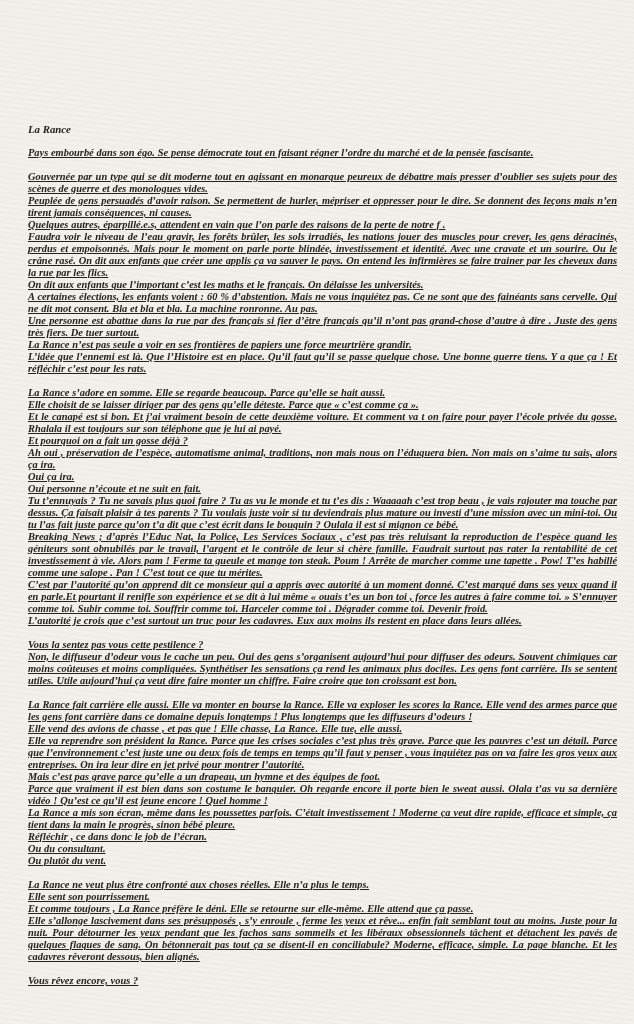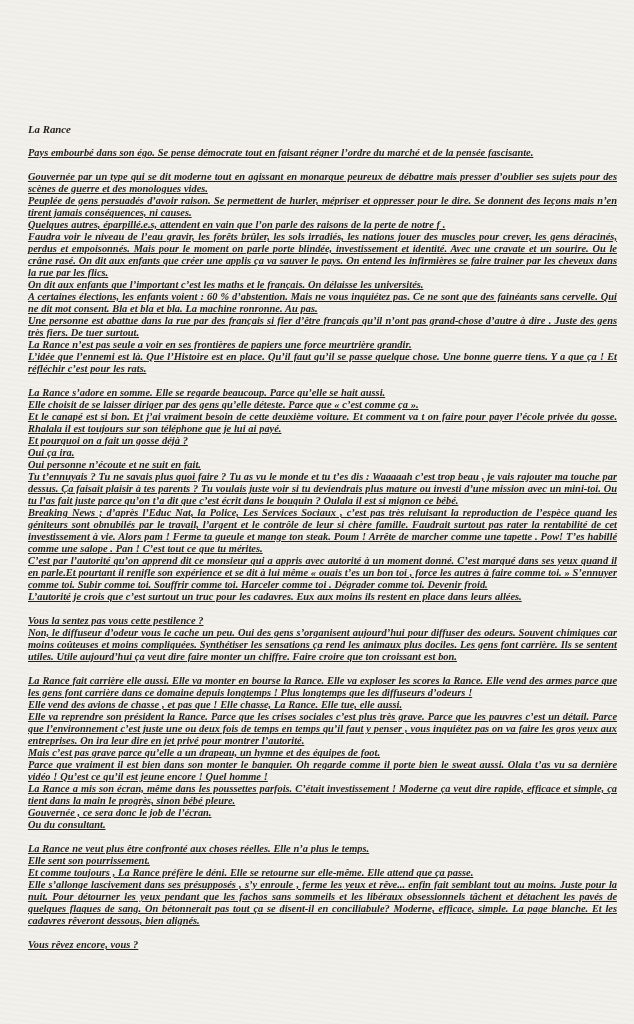--- a/index.html
+++ b/index.html
@@ -65,40 +65,42 @@
         <p class="line">A certaines élections, les enfants voient : 60 % d’abstention. Mais ne vous inquiétez pas. Ce ne sont que des fainéants sans cervelle. Qui ne dit mot consent. Bla et bla et bla. La machine ronronne. Au pas.</p>
         <p class="line">Une personne est abattue dans la rue par des français si fier d’être français qu’il n’ont pas grand-chose d’autre à dire . Juste des gens très fiers. De tuer surtout.</p>
         <p class="line">La Rance n’est pas seule a voir en ses frontières de papiers une force meurtrière grandir.</p>
         <p class="line">L’idée que l’ennemi est là. Que l’Histoire est en place. Qu’il faut qu’il se passe quelque chose. Une bonne guerre tiens. Y a que ça ! Et réfléchir c’est pour les rats.</p>
       </div>
       <div class="block">
         <p class="line">La Rance s’adore en somme. Elle se regarde beaucoup. Parce qu’elle se hait aussi.</p>
         <p class="line">Elle choisit de se laisser diriger par des gens qu’elle déteste. Parce que « c’est comme ça ».</p>
         <p class="line">Et le canapé est si bon. Et j’ai vraiment besoin de cette deuxième voiture. Et comment va t on faire pour payer l’école privée du gosse. Rhalala il est toujours sur son téléphone que je lui ai payé.</p>
         <p class="line"> Et pourquoi on a fait un gosse déjà ?</p>
+        <p class="line">Ah oui , préservation de l’espèce, automatisme animal, traditions, non mais nous on l’éduquera bien. Non mais on s’aime tu sais, alors ça ira.</p>
         <p class="line">Oui ça ira.</p>
         <p class="line">Oui personne n’écoute et ne suit en fait.</p>
         <p class="line">Tu t’ennuyais ? Tu ne savais plus quoi faire ? Tu as vu le monde et tu t’es dis : Waaaaah c’est trop beau , je vais rajouter ma touche par dessus. Ça faisait plaisir à tes parents ? Tu voulais juste voir si tu deviendrais plus mature ou investi d’une mission avec un mini-toi. Ou tu l’as fait juste parce qu’on t’a dit que c’est écrit dans le bouquin ? Oulala il est si mignon ce bébé.</p>
         <p class="line">Breaking News ; d’après l’Educ Nat, la Police, Les Services Sociaux , c’est pas très reluisant la reproduction de l’espèce quand les géniteurs sont obnubilés par le travail, l’argent et le contrôle de leur si chère famille. Faudrait surtout pas rater la rentabilité de cet investissement à vie. Alors pam ! Ferme ta gueule et mange ton steak. Poum ! Arrête de marcher comme une tapette . Pow! T’es habillé comme une salope . Pan ! C’est tout ce que tu mérites.</p>
         <p class="line">C’est par l’autorité qu’on apprend dit ce monsieur qui a appris avec autorité à un moment donné. C’est marqué dans ses yeux quand il en parle.Et pourtant il renifle son expérience et se dit à lui même « ouais t’es un bon toi , force les autres à faire comme toi. » S’ennuyer comme toi. Subir comme toi. Souffrir comme toi. Harceler comme toi . Dégrader comme toi. Devenir froid.</p>
         <p class="line">L’autorité je crois que c’est surtout un truc pour les cadavres. Eux aux moins ils restent en place dans leurs allées.</p>
       </div>
       <div class="block">
         <p class="line">Vous la sentez pas vous cette pestilence ?</p>
         <p class="line">Non, le diffuseur d’odeur vous le cache un peu. Oui des gens s’organisent aujourd’hui pour diffuser des odeurs. Souvent chimiques car moins coûteuses et moins compliquées. Synthétiser les sensations ça rend les animaux plus dociles.  Les gens font carrière. Ils se sentent utiles. Utile aujourd’hui ça veut dire faire monter un chiffre. Faire croire que ton croissant est bon.</p>
       </div>
       <div class="block">
         <p class="line">La Rance fait carrière elle aussi. Elle va monter en bourse la Rance. Elle va exploser les scores la Rance. Elle vend des armes parce que les gens font carrière dans ce domaine depuis longtemps ! Plus longtemps que les diffuseurs d’odeurs !</p>
         <p class="line">Elle vend des avions de chasse , et pas que ! Elle chasse, La Rance. Elle tue, elle aussi.</p>
         <p class="line">Elle va reprendre son président la Rance. Parce que les crises sociales c’est plus très grave. Parce que les pauvres c’est un détail. Parce que l’environnement c’est juste une ou deux fois de temps en temps qu’il faut y penser , vous inquiétez pas on va faire les gros yeux aux entreprises. On ira leur dire en jet privé pour montrer l’autorité.</p>
         <p class="line">Mais c’est pas grave parce qu’elle a un drapeau, un hymne et des équipes de foot.</p>
-        <p class="line"> Parce que vraiment il est bien dans son monter le banquier. Oh regarde comme il porte bien le sweat aussi. Olala t’as vu sa dernière vidéo ! Qu’est ce qu’il est jeune encore ! Quel homme !</p>
+        <p class="line"> Parce que vraiment il est bien dans son costume le banquier. Oh regarde encore il porte bien le sweat aussi. Olala t’as vu sa dernière vidéo ! Qu’est ce qu’il est jeune encore ! Quel homme !</p>
         <p class="line">La Rance a mis son écran, même dans les poussettes parfois. C’était investissement ! Moderne ça veut dire rapide, efficace et simple, ça tient dans la main le progrès, sinon bébé pleure.</p>
-        <p class="line">Gouvernée , ce sera donc le job de l’écran.</p>
+        <p class="line">Réfléchir , ce dans donc le job de l’écran.</p>
         <p class="line">Ou du consultant.</p>
+        <p class="line">Ou plutôt du vent.</p>
       </div>
       <div class="block">
         <p class="line">La Rance ne veut plus être confronté aux choses réelles. Elle n’a plus le temps.</p>
         <p class="line">Elle sent son pourrissement.</p>
         <p class="line">Et comme toujours , La Rance préfère le déni. Elle se retourne sur elle-même. Elle attend que ça passe.</p>
         <p class="line">Elle s’allonge lascivement dans ses présupposés , s’y enroule , ferme les yeux et rêve... enfin fait semblant tout au moins. Juste pour la nuit. Pour détourner les yeux pendant que les fachos sans sommeils et les libéraux obsessionnels tâchent et détachent les pavés de quelques flaques de sang.  On bétonnerait pas tout ça se disent-il en conciliabule? Moderne, efficace, simple. La page blanche. Et les cadavres rêveront dessous, bien alignés.</p>
       </div>
       <div class="block">
         <p class="line">Vous rêvez encore, vous ?</p>
       </div>

